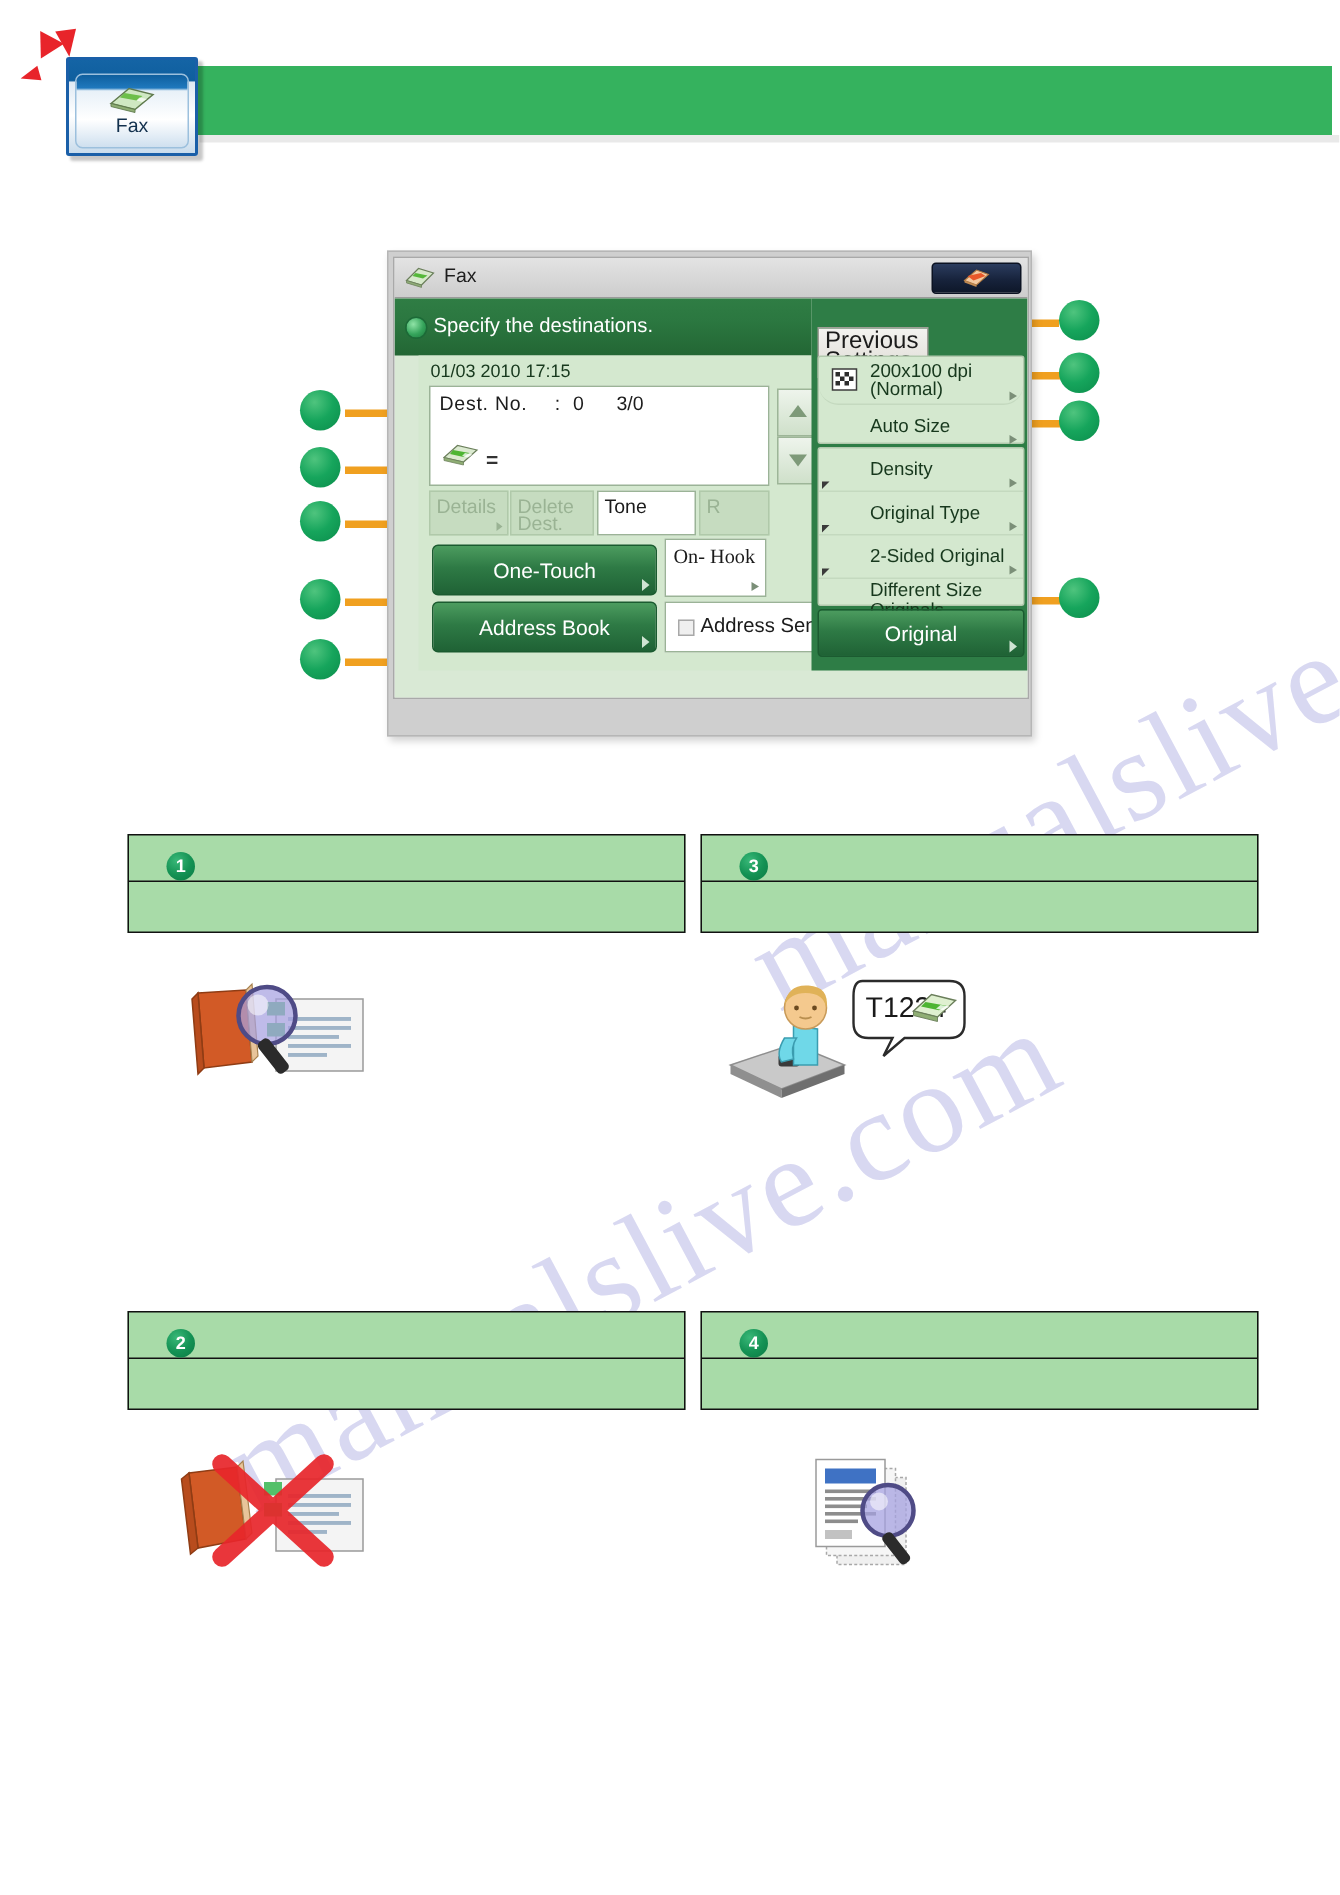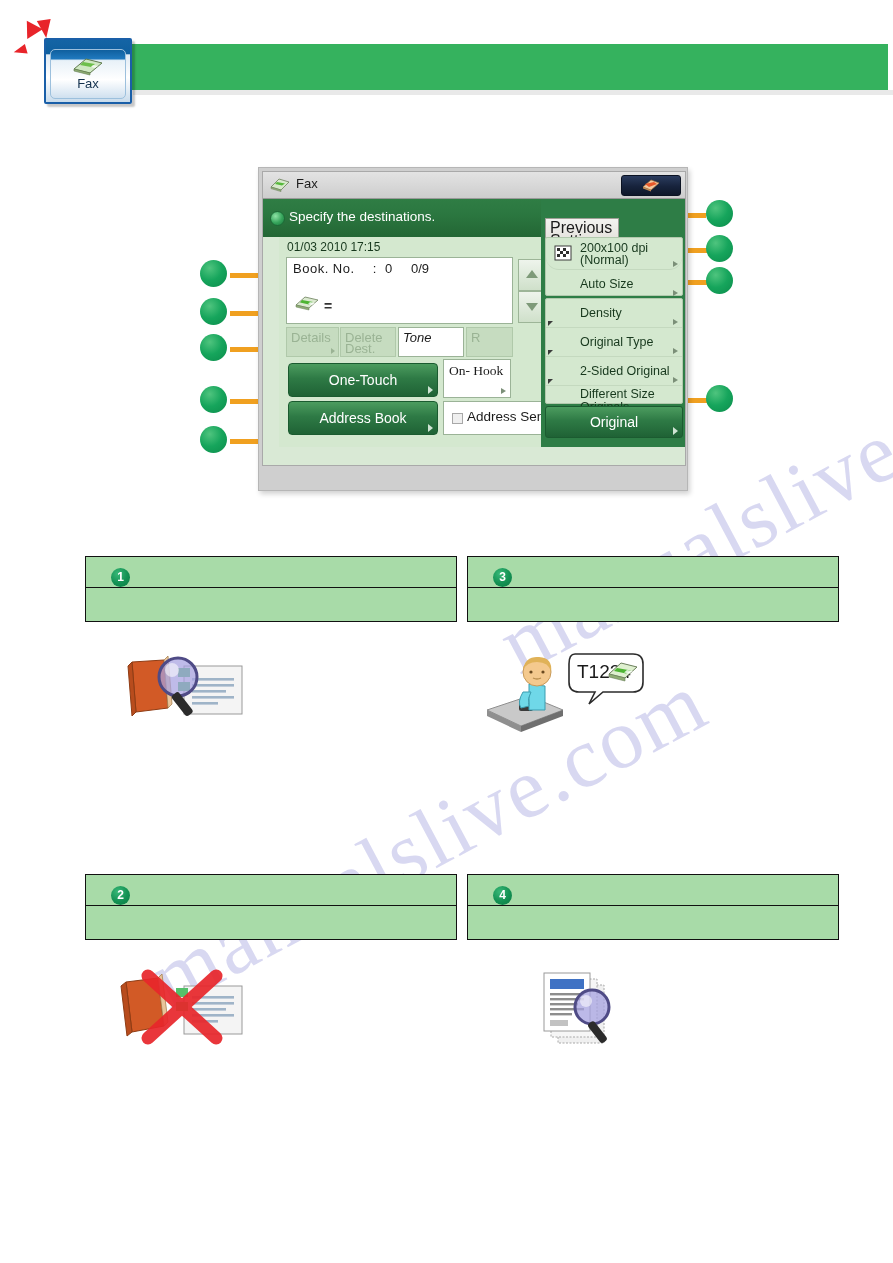--- a/index.html
+++ b/index.html
@@ -196,21 +196,21 @@
 
   .smallbtn {
     position: absolute; top: 90px;
     height: 28px;
     background: #c6dcc0;
     border: 1px solid #b0c9aa;
     color: #9ab394;
     font-size: 13px;
   }
   .smallbtn.active {
-    background: #ffffff; border: 1px solid #9bb397; color: #1b1b1b; font-style: italic;
+    background: #ffffff; border: 1px solid #9bb397; color: #1b1b1b;
   }
   .smallbtn span.lbl {
     position: absolute; left: 4px; top: 4px; line-height: 11px; width: 90%;
   }
   .sb-details { left: 7px; width: 51px; }
   .sb-delete  { left: 61px; width: 54px; }
   .sb-tone    { left: 119px; width: 64px; }
   .sb-r       { left: 187px; width: 45px; }
   .sb-caret {
     position: absolute; right: 3px; bottom: 2px;
@@ -423,25 +423,25 @@
       <div class="statusbar">
         <div class="sdot"></div>
         <div class="stext">Specify the destinations.</div>
       </div>
 
       <div class="leftcol">
         <div class="datetime">01/03 2010  17:15</div>
 
         <div class="destbox">
           <div class="destline">
-            <span>Book. No.</span>
+            <span>Dest. No.</span>
             <span style="padding-left:14px">:</span>
             <span style="padding-left:4px">0</span>
           </div>
-          <div class="destcount">0/9</div>
+          <div class="destcount">3/0</div>
           <svg class="destrow-icon" viewBox="0 0 26 17">
             <polygon points="2,11 11,3 24,6 15,14" fill="#dbead0" stroke="#6b7f5b" stroke-width=".8"></polygon>
             <polygon points="2,11 15,14 15,16 2,13" fill="#8fae74" stroke="#6b7f5b" stroke-width=".5"></polygon>
             <polygon points="8,6 19,8 15,10.6 6,8.6" fill="#4eb533"></polygon>
             <polygon points="16,8 21,9 18,11 14,10" fill="#ffffff" opacity=".75"></polygon>
           </svg>
           <div class="destrow-eq">=</div>
         </div>
 
         <div class="arrowbtn up">

